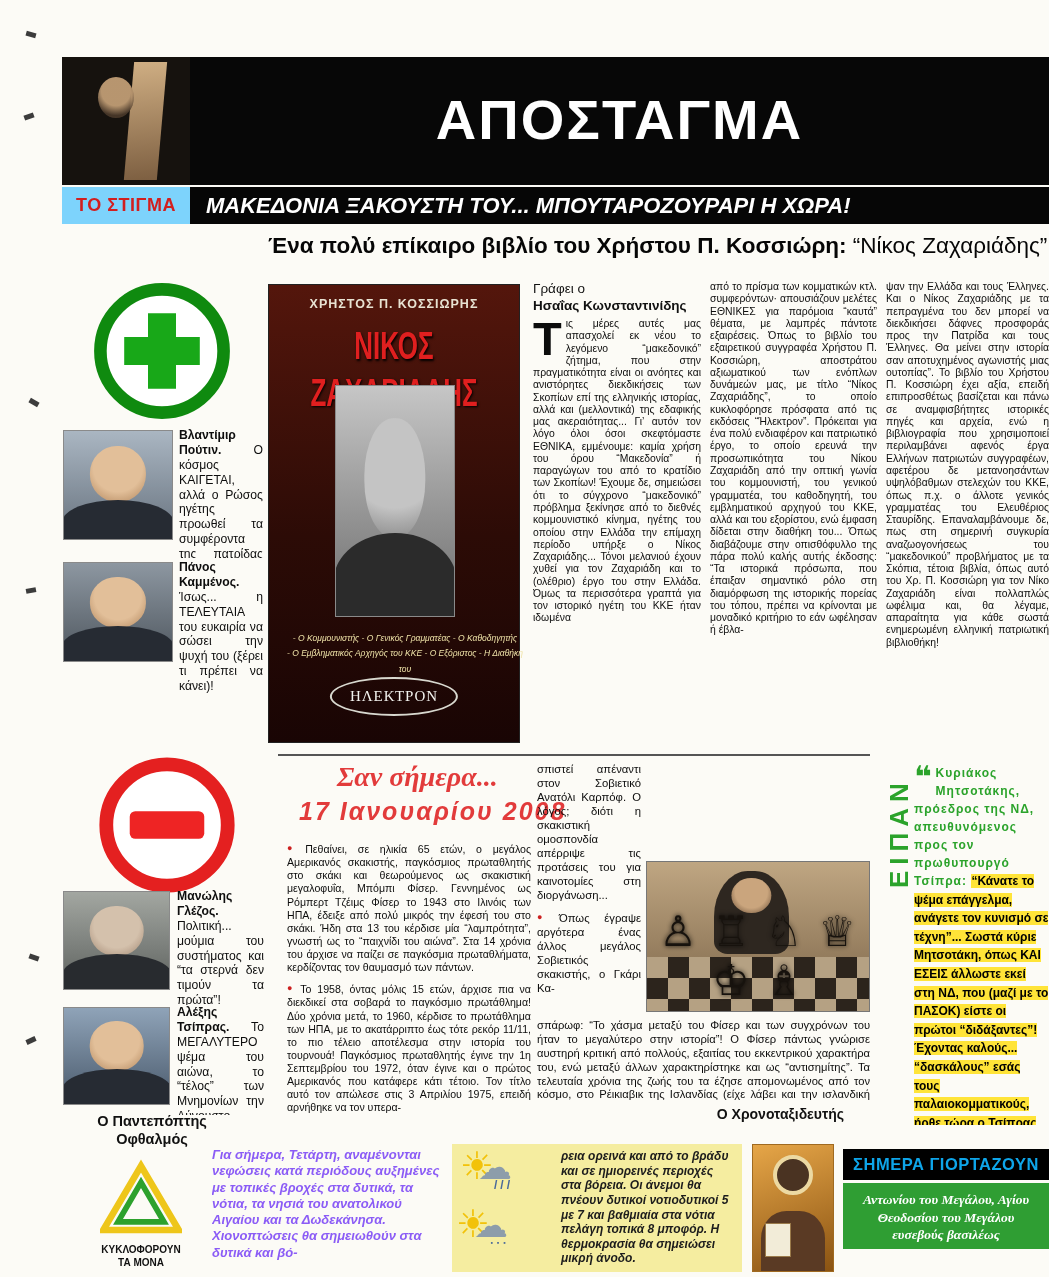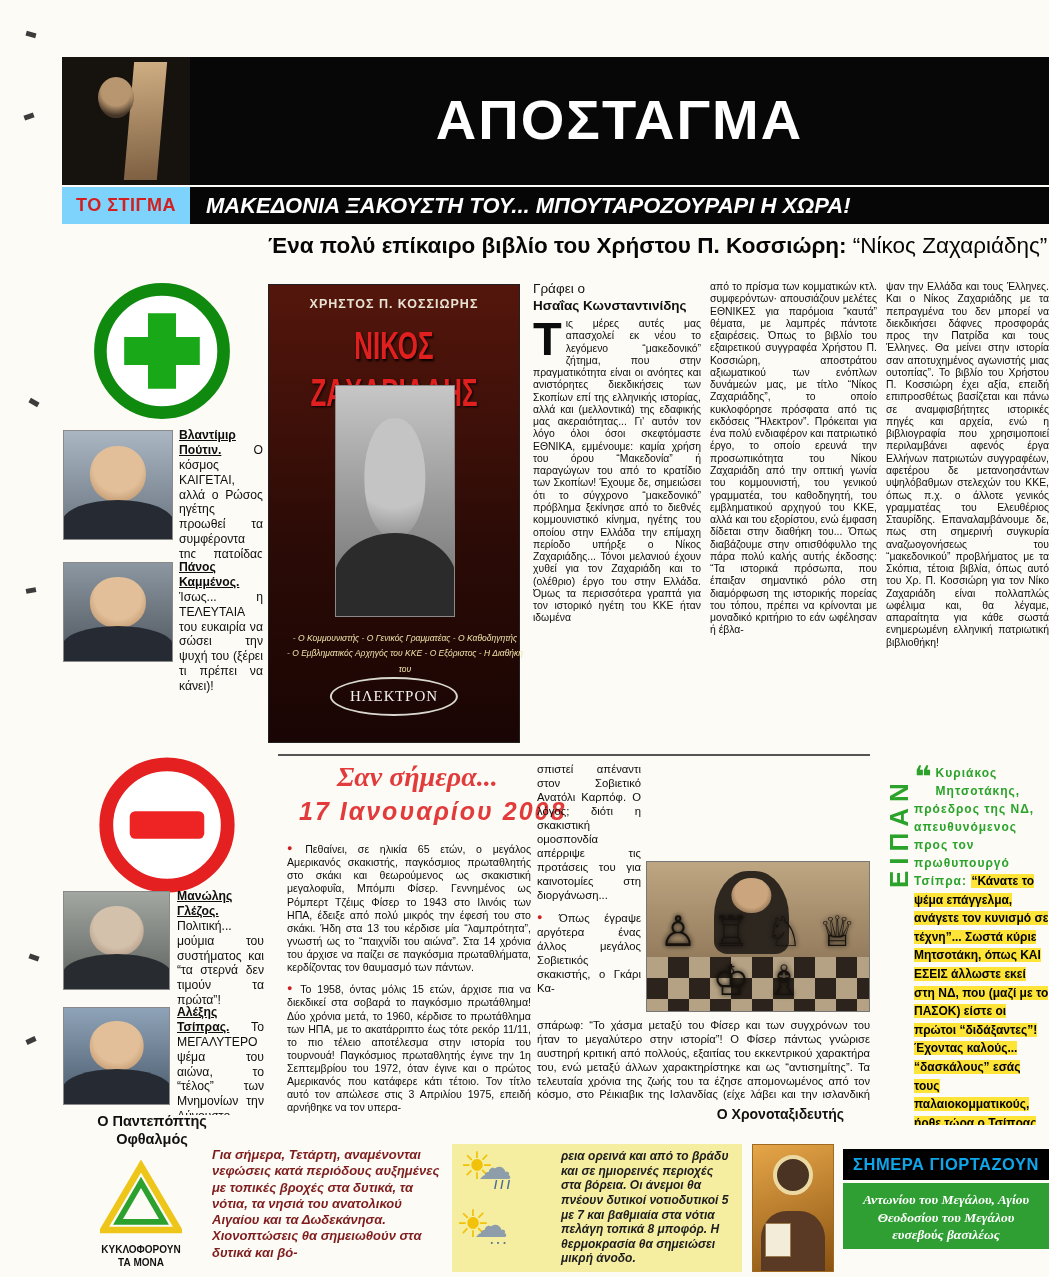--- a/index.html
+++ b/index.html
@@ -49,21 +49,21 @@
   .ph-glezos   { background:linear-gradient(#a0a89e,#5a625c); filter:saturate(.55); }
   .ph-tsipras  { background:linear-gradient(#8fa3b8,#49596b); }
   .ph-cover    { background:linear-gradient(#c6c6c6,#6d6d6d); filter:grayscale(1); }
 
   .putin-photo    { left:63px; top:430px; width:110px; height:110px; }
   .kammenos-photo { left:63px; top:562px; width:110px; height:100px; }
   .glezos-photo   { left:63px; top:891px; width:107px; height:99px; }
   .tsipras-photo  { left:63px; top:1007px; width:107px; height:98px; }
 
   .caption { font-size:12.2px; line-height:1.22; text-align:justify; color:#0d0d0d; overflow:hidden; }
-  .cap-name { font-weight:bold;text-decoration:underline; }
+  .cap-name { font-weight:bold; }
   .putin-caption    { left:179px; top:428px; width:84px; height:130px; }
   .kammenos-caption { left:179px; top:560px; width:84px; height:134px; }
   .glezos-caption   { left:177px; top:889px; width:87px; height:116px; }
   .tsipras-caption  { left:177px; top:1005px; width:87px; height:110px; }
   .eye-label { left:66px; top:1112px; width:172px; text-align:center; font-weight:bold; font-size:14.5px; line-height:1.25; }
 
   
   .book-cover { left:268px; top:284px; width:252px; height:459px;
     background:linear-gradient(180deg,#54160c 0%,#2c0b06 55%,#190504 100%); border:1px solid #222; }
   .cover-author { position:absolute; top:12px; width:100%; text-align:center; color:#e8e2d2;
@@ -122,21 +122,21 @@
   .eipan-content { left:914px; top:763px; width:135px; height:362px; overflow:hidden; }
   .eipan-quote-icon { color:#2ba32b; font-size:30px; font-weight:bold; line-height:.9; float:left; margin-right:4px; }
   .eipan-speaker { color:#2ba32b; font-weight:bold; font-size:12px; letter-spacing:1px; line-height:1.25; }
   .eipan-body { color:#000; font-weight:bold; font-size:12px; line-height:1.3; background:#ffe438;
     -webkit-box-decoration-break:clone; box-decoration-break:clone; }
 
   
   .triangle-logo { left:100px; top:1156px; width:82px; height:84px; }
   .lottery { left:84px; top:1243px; width:114px; text-align:center; font-size:10px; font-weight:bold; line-height:1.3; }
   .weather-left { left:212px; top:1147px; width:238px; height:124px; font-size:13px; font-weight:bold;
-    font-style:italic; line-height:1.25; color:#7f1d1d; overflow:hidden; }
+    font-style:italic; line-height:1.25; color:#8b5cf6; overflow:hidden; }
   .weather-panel { left:452px; top:1144px; width:290px; height:128px; background:#f5eda0; display:flex; overflow:hidden; }
   .weather-icons { width:102px; position:relative; flex:none; }
   .wg { position:absolute; white-space:nowrap; }
   .wg1 { left:8px; top:0px; }
   .wg2 { left:4px; top:58px; }
   .sun { color:#f2c20a; font-size:38px; }
   .cloud { color:#8d9daa; font-size:34px; margin-left:-16px; }
   .rain { display:block; color:#4a6a9a; font-size:12px; font-weight:bold; letter-spacing:3px; margin:-10px 0 0 34px; }
   .weather-right { flex:1; padding:5px 7px; font-size:12px; font-weight:bold; font-style:italic; line-height:1.22; color:#1c1c1c; }
 

